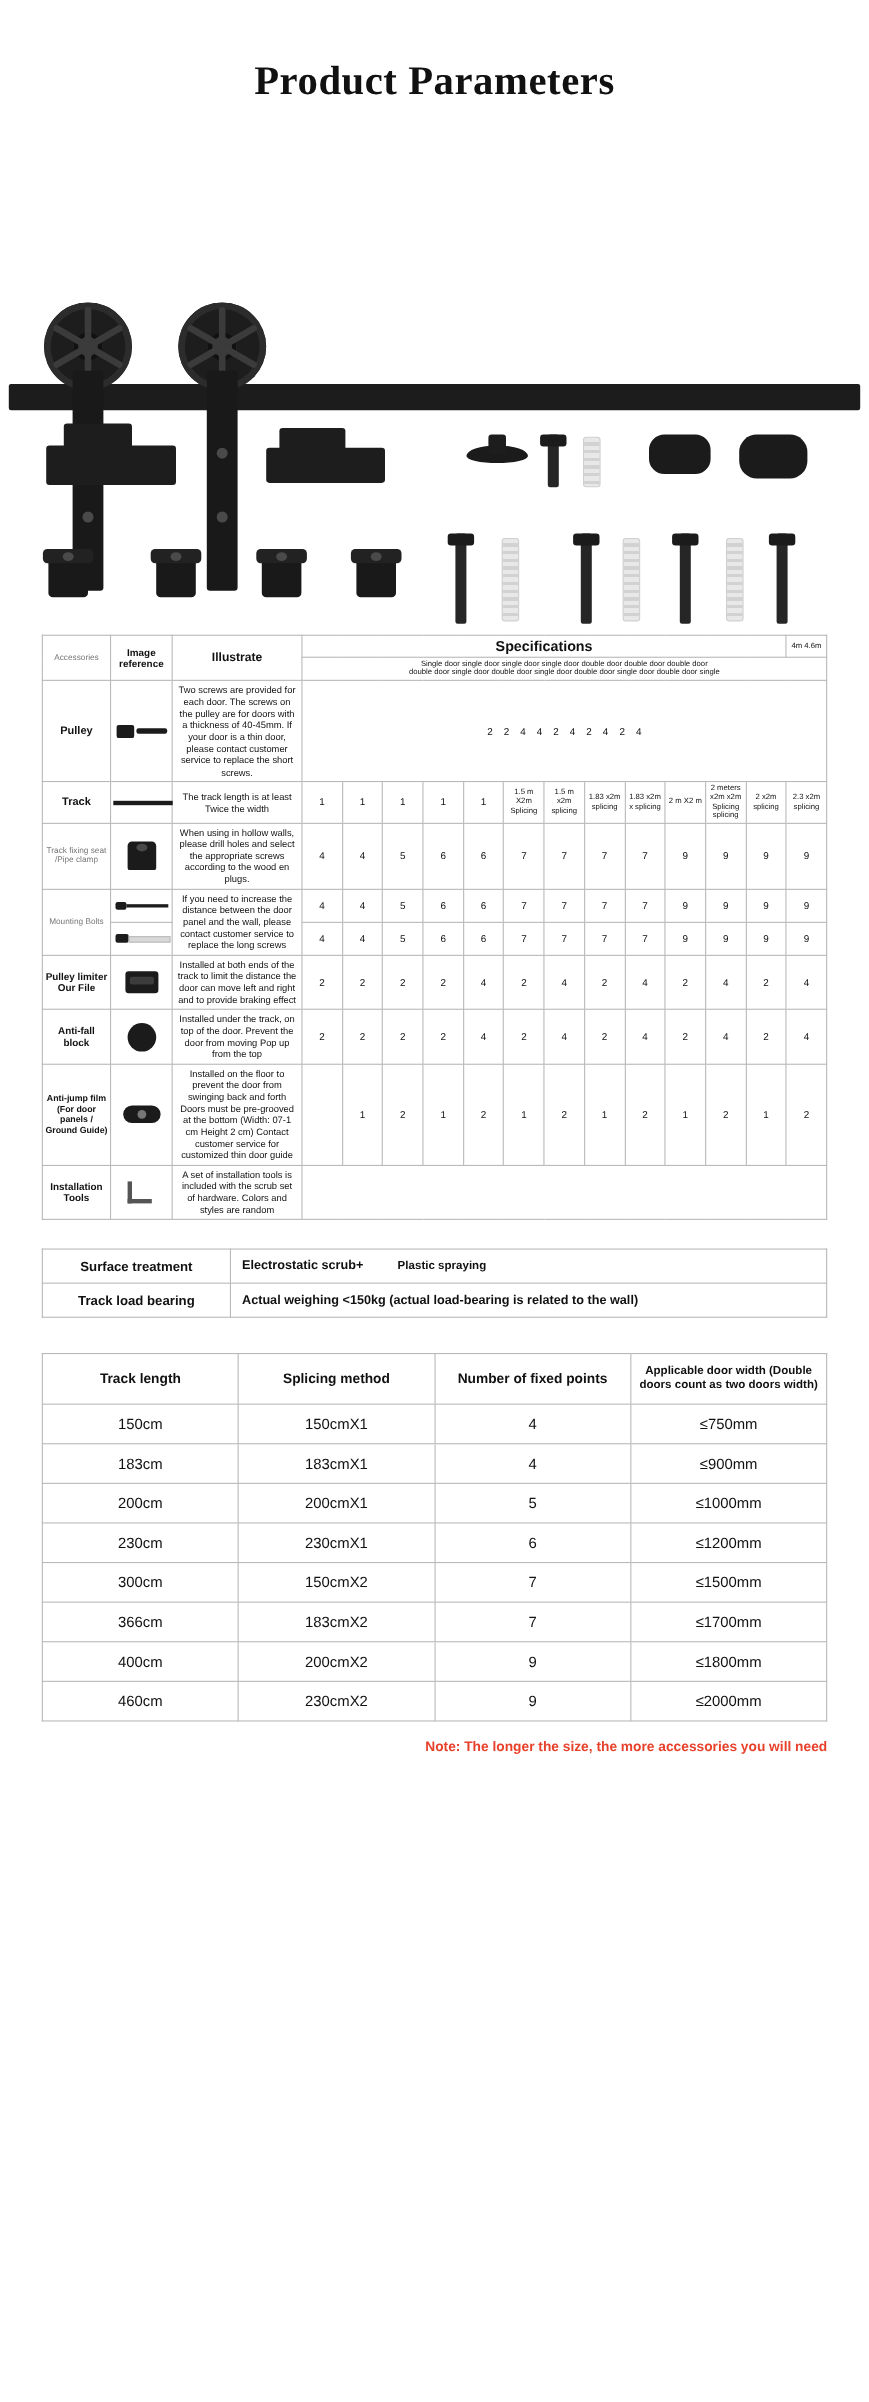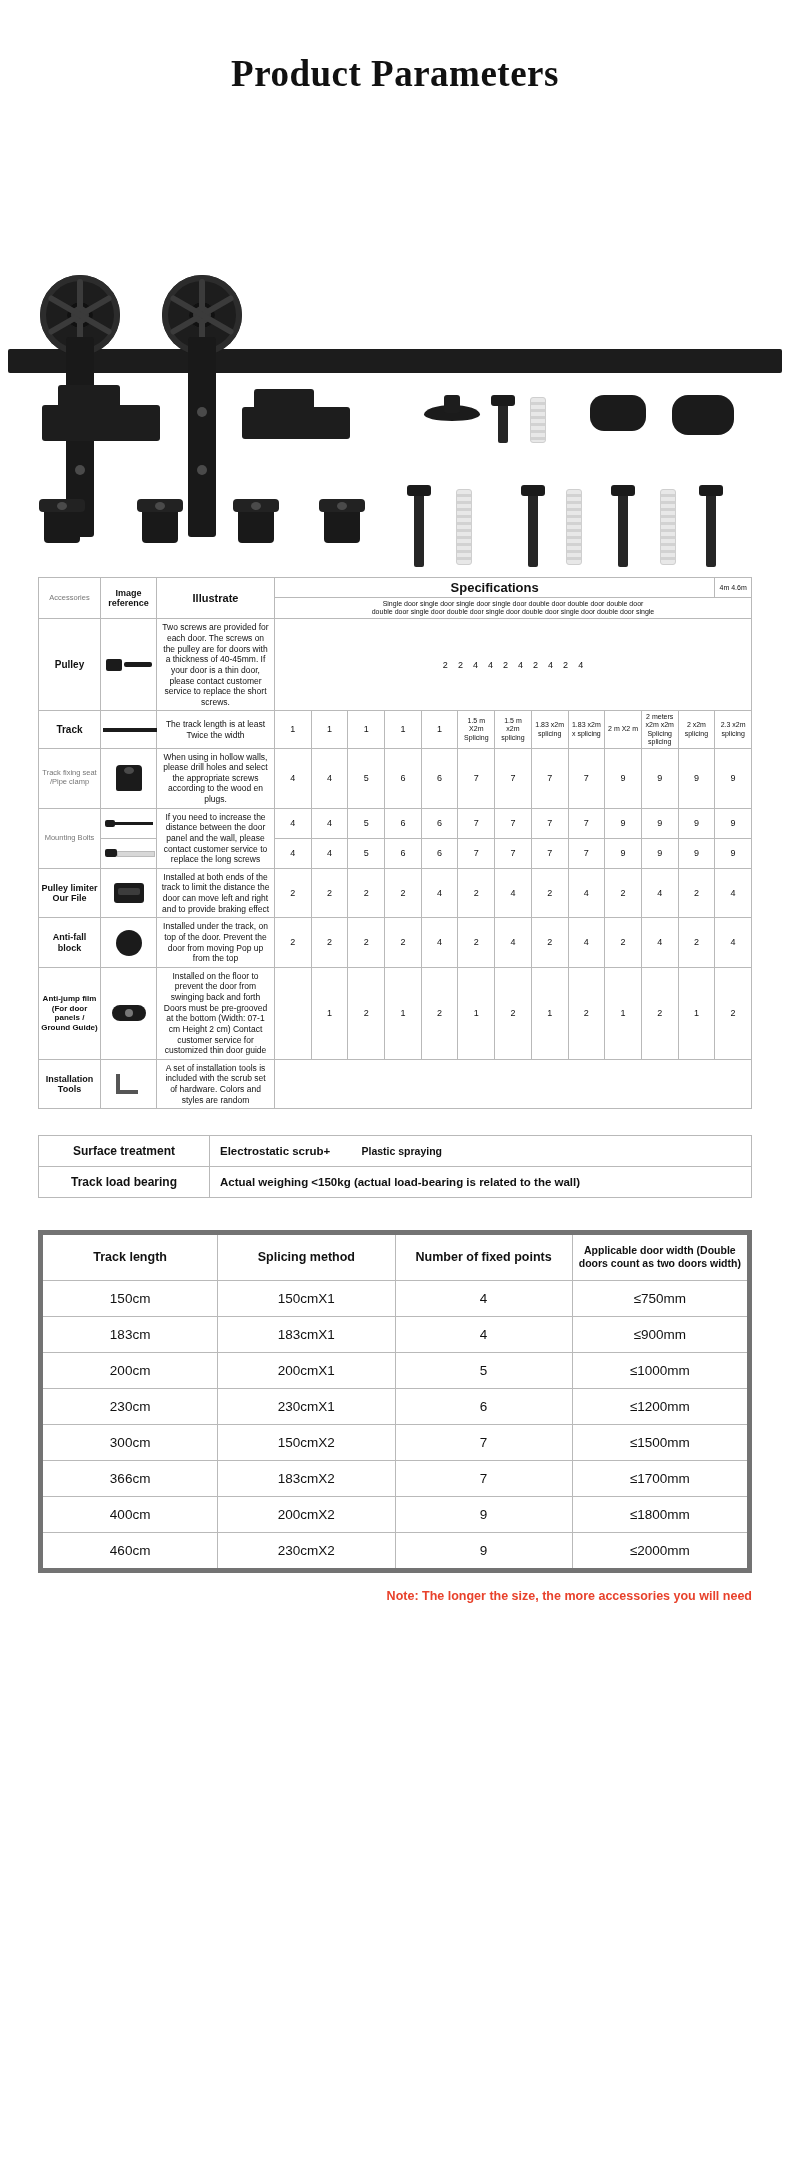--- a/index.html
+++ b/index.html
@@ -226,21 +226,21 @@
   .mat-table .lbl{
     width:150px;
     text-align:center;
     font-weight:bold;
     font-size:12px;
   }
   .mat-table .val{font-size:11.5px;font-weight:bold;}
 
   
   .len-table{
-    border:5px solid #737373;
+    border:1px solid #737373;
     margin-top:32px;
     font-size:13px;
   }
   .len-table th{
     border:1px solid #b9b9b9;
     padding:9px 4px;
     font-size:12.5px;
     font-weight:bold;
   }
   .len-table td{

